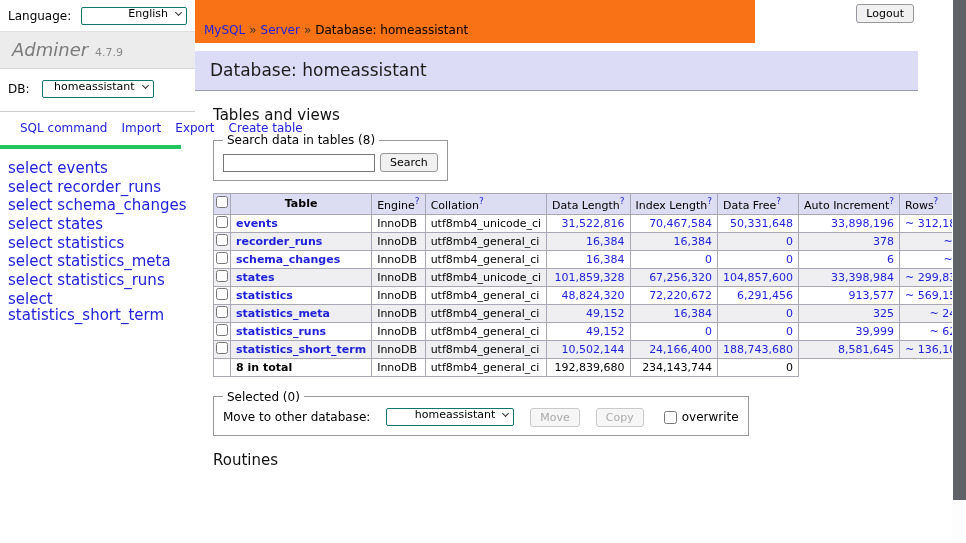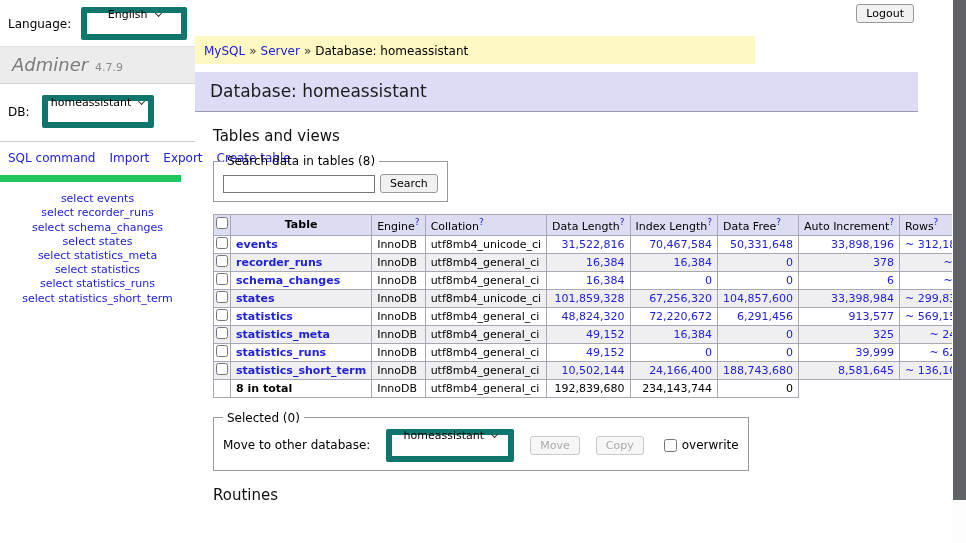--- a/index.html
+++ b/index.html
@@ -10,41 +10,41 @@
   .layout { display:flex; width:966px; height:543px; }
 
   
   .sidebar { width:195px; flex:none; }
   .lang-row { padding:7px 8px 6px; display:flex; align-items:center; gap:10px; }
   .logo { background:#ececec; border-top:1px solid #e0e0e0; border-bottom:1px solid #d5d5d5;
           padding:7px 12px 8px; }
   .logo-name { font-style:italic; font-size:18px; color:#7b7b7b; }
   .logo-ver { font-size:11px; color:#8a8a8a; margin-left:3px; }
   .db-row { padding:11px 8px 13px; display:flex; align-items:center; gap:12px; border-bottom:1px solid #ccc; }
-  .side-actions { padding:8px 8px 9px; border-bottom:7px solid #22c55e; line-height:1.35; width:181px; }
+  .side-actions { padding:8px 20px 9px; border-bottom:4px solid #22c55e; line-height:1.35; width:181px; }
   .side-actions a { margin-right:14px; white-space:nowrap; }
-  .side-tables { padding:10px 8px; font-size:11px;text-align:center; }
+  .side-tables { padding:10px 8px; font-size:15px; }
   .side-tables a { display:block; line-height:1.11; padding:1px 0; }
 
   
-  .sel { display:inline-flex; align-items:center; justify-content:center;
-         border:6px solid #0f766e; border-radius:2px; background:#fff; height:18px;
-         padding:1px 5px 20px; font-size:11px; cursor:default; }
+  .sel { display:inline-flex; align-items:center; justify-content:flex-end;
+         border:1px solid #0f766e; border-radius:2px; background:#fff; height:18px;
+         padding:1px 5px 6px; font-size:11px; cursor:default; }
   .chev { width:5px; height:5px; border-right:1.4px solid #333; border-bottom:1.4px solid #333;
           transform:rotate(45deg); margin-left:8px; margin-top:-2px; flex:none; }
   .ti { border:1px solid #767676; height:18px; width:152px; font-size:11px; padding:0 3px;
         font-family:inherit; }
   .btn { font-family:inherit; font-size:11px; padding:2px 9px; background:#f1f1f1;
          border:1px solid #97979e; border-radius:3px; color:#000; cursor:pointer; }
   .btn:disabled { color:#ababab; border-color:#c9c9c9; background:#f6f6f6; }
 
   
   .main { flex:1; min-width:0; padding-right:16px; }
   .topbar { display:flex; justify-content:space-between; align-items:flex-start; }
-  .breadcrumb { background:#fef9c3; padding:8px 9px 6px; width:560px; font-size:12px;margin-top:36px; }
+  .breadcrumb { background:#f97316; padding:23px 9px 6px; width:560px; font-size:12px; }
   .bc-sep { color:#333; margin:0 4px; }
   .logout-wrap { padding:4px 36px 0 0; }
 
   h2.page-title { background:#dcdcf6; margin:8px 32px 0 0; padding:9px 15px 10px;
     font-size:17px; font-weight:400; color:#1d1d1d; border-bottom:1px solid #9b9bb0; }
   .content { padding-left:18px; }
   .db-links { margin-top:17px; }
   .db-links a { margin-right:22px; }
   h3 { font-size:15px; font-weight:400; margin:15px 0 0; color:#111; }
 
@@ -110,22 +110,22 @@
         <span>homeassistant</span>
         <span class="chev"></span>
       </span>
     </div>
     <div class="side-actions"><a href="#">SQL command</a><a href="#">Import</a><a href="#">Export</a><a href="#">Create table</a></div>
     <div class="side-tables">
         <a href="#">select events</a>
         <a href="#">select recorder_runs</a>
         <a href="#">select schema_changes</a>
         <a href="#">select states</a>
+        <a href="#">select statistics</a>
         <a href="#">select statistics_meta</a>
-        <a href="#">select statistics</a>
         <a href="#">select statistics_runs</a>
         <a href="#">select statistics_short_term</a>
       </div>
   </div>
 
   <div class="main">
     <div class="topbar">
       <div class="breadcrumb">
         <a href="#">MySQL</a><span class="bc-sep">»</span><a href="#">Server</a><span class="bc-sep">»</span><span>Database: homeassistant</span>
       </div>

